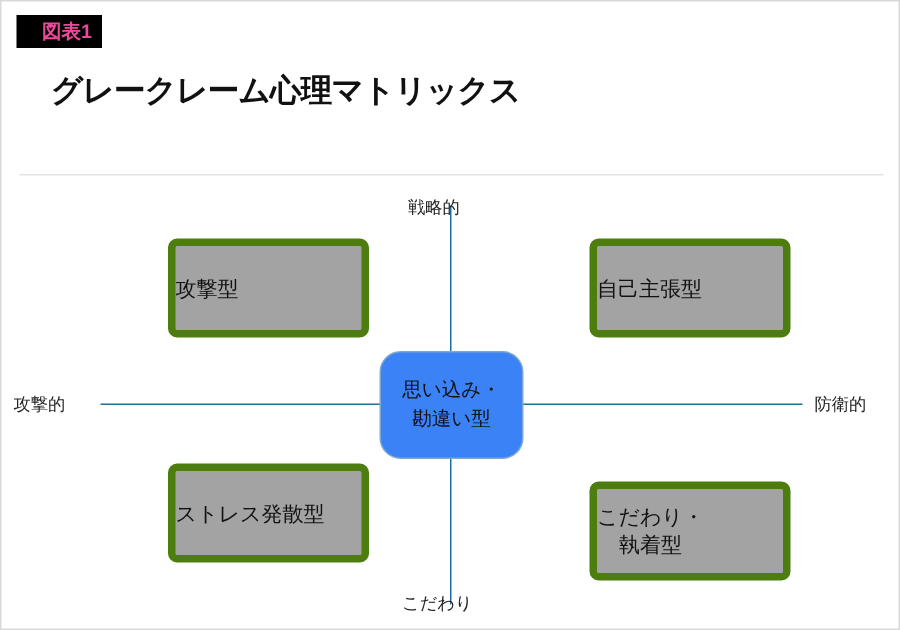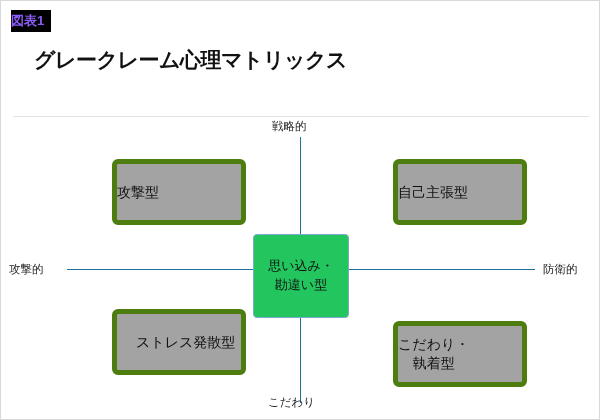--- a/index.html
+++ b/index.html
@@ -21,25 +21,25 @@
     border: 1px solid #d9d9d9;
     background: #ffffff;
   }
 
   
   .badge {
     position: absolute;
     left: 10px;
     top: 9px;
     background: #000000;
-    color: #8b5cf6;
+    color: #ec4899;
     font-size: 13px;
     font-weight: bold;
     line-height: 1;
-    padding: 4px 7px 5px 0;
+    padding: 4px 7px 5px 17px;
     letter-spacing: 0px;
   }
   .title {
     position: absolute;
     left: 33px;
     top: 45px;
     font-size: 21px;
     font-weight: bold;
     color: #111111;
     letter-spacing: -0.5px;
@@ -98,21 +98,21 @@
     left: 300px;
     width: 234px;
   }
 
   .axis-label {
     position: absolute;
     font-size: 11.5px;
     color: #222222;
     white-space: nowrap;
   }
-  .lbl-top   { left: 271px; top: 0; }
+  .lbl-top   { left: 271px; top: 12px; }
   .lbl-bottom{ left: 267px; top: 276px; }
   .lbl-left  { left: 8px;  top: 143px; }
   .lbl-right { left: 542px; top: 143px; }
 
   
   .qbox {
     position: absolute;
     box-sizing: border-box;
     background: #a3a3a3;
     border: 5px solid #4d7c0f;
@@ -120,33 +120,33 @@
     display: flex;
     align-items: center;
     justify-content: flex-start;
     text-align: center;
     font-size: 14px;
     color: #111111;
     line-height: 1.35;
   }
   .q-tl { left: 111px; top: 40px;  width: 134px; height: 66px; }
   .q-tr { left: 392px; top: 40px;  width: 134px; height: 66px; }
-  .q-bl { left: 111px; top: 190px; width: 134px; height: 66px; padding-left: 19px; }
+  .q-bl { left: 111px; top: 190px; width: 134px; height: 66px; }
   .q-br { left: 392px; top: 190px; width: 134px; height: 66px; margin-top: 12px; }
 
   .center-box {
     position: absolute;
     left: 252px;
     top: 115px;
     width: 96px;
-    height: 84px;
+    height: 72px;
     box-sizing: border-box;
-    background: #22c55e;
+    background: #3b82f6;
     border: 1px solid #7fa8cd;
-    border-radius: 4px;
+    border-radius: 14px;
     display: flex;
     align-items: center;
     justify-content: center;
     text-align: center;
     font-size: 13px;
     color: #111111;
     line-height: 1.45;
   }
   .box-text { display: block; white-space: pre-line; }
 </style>

